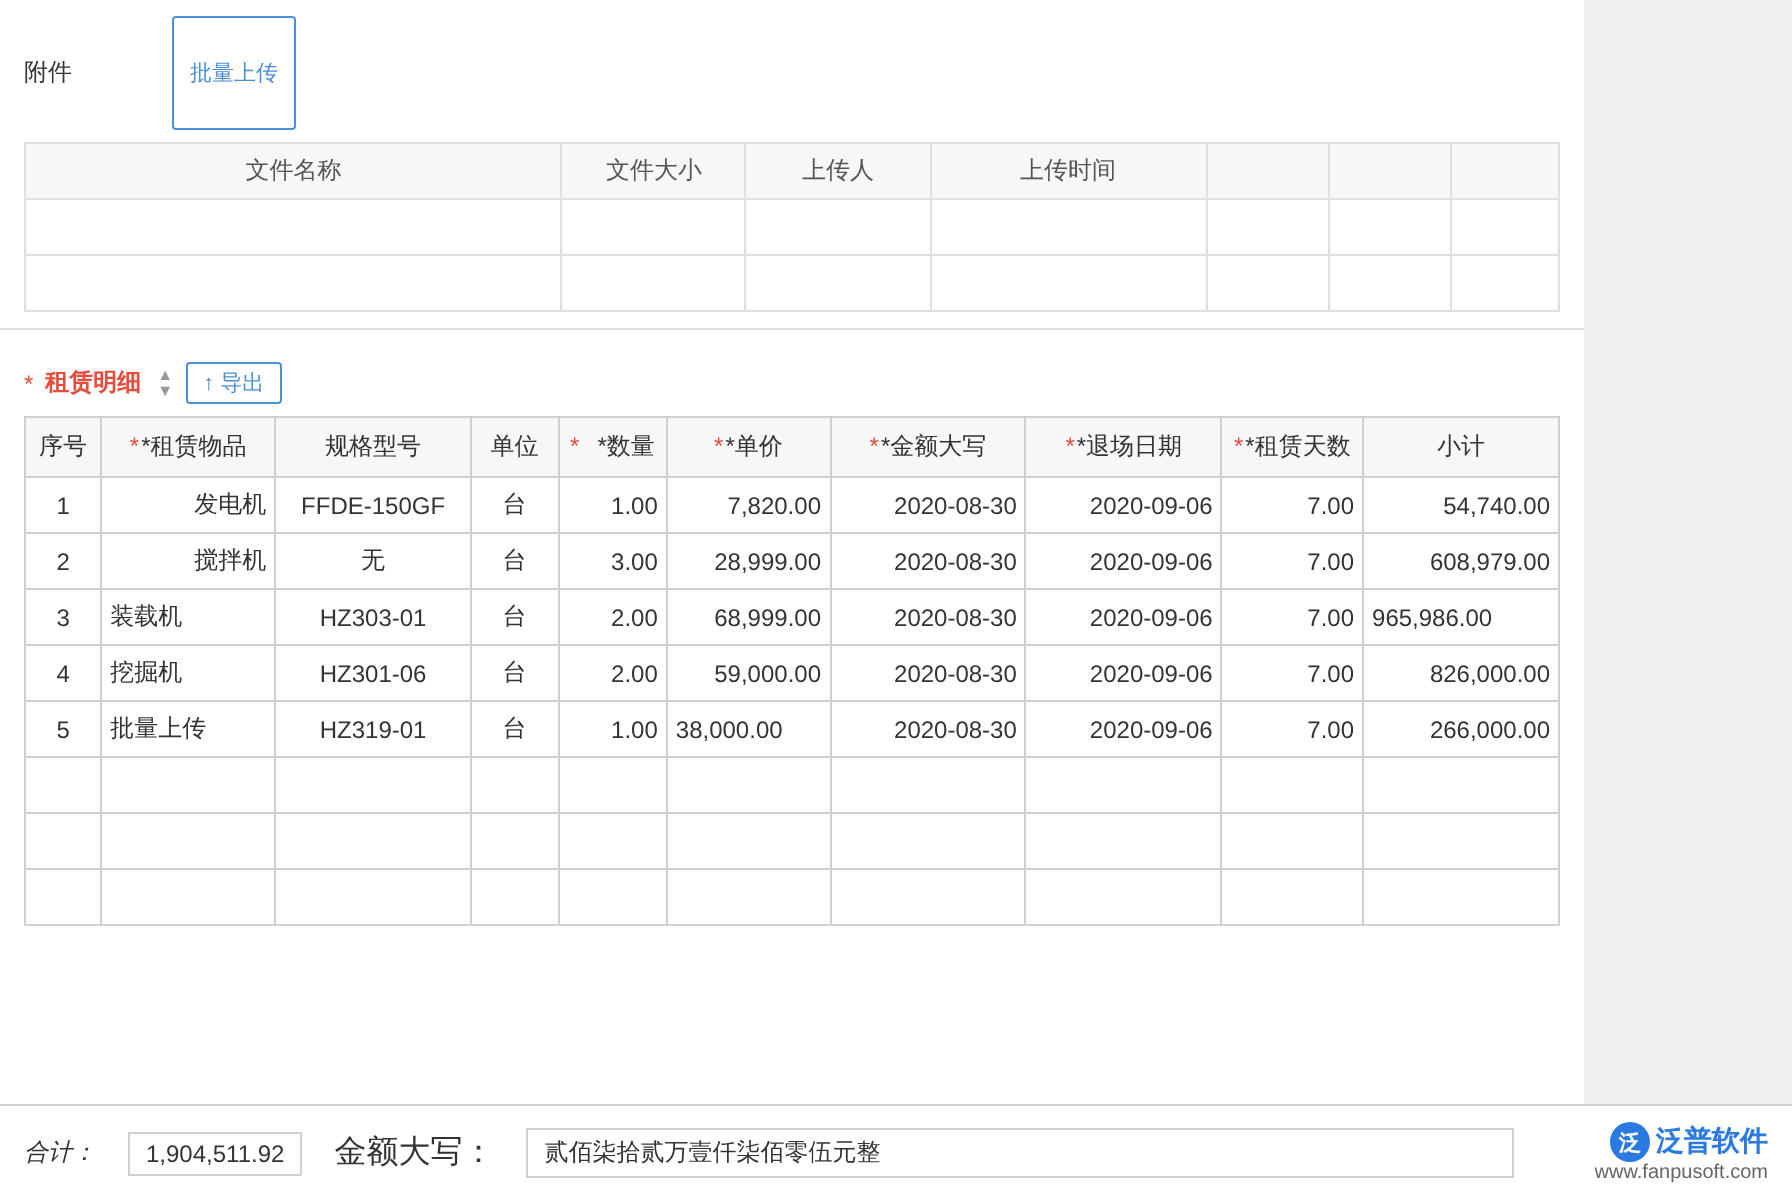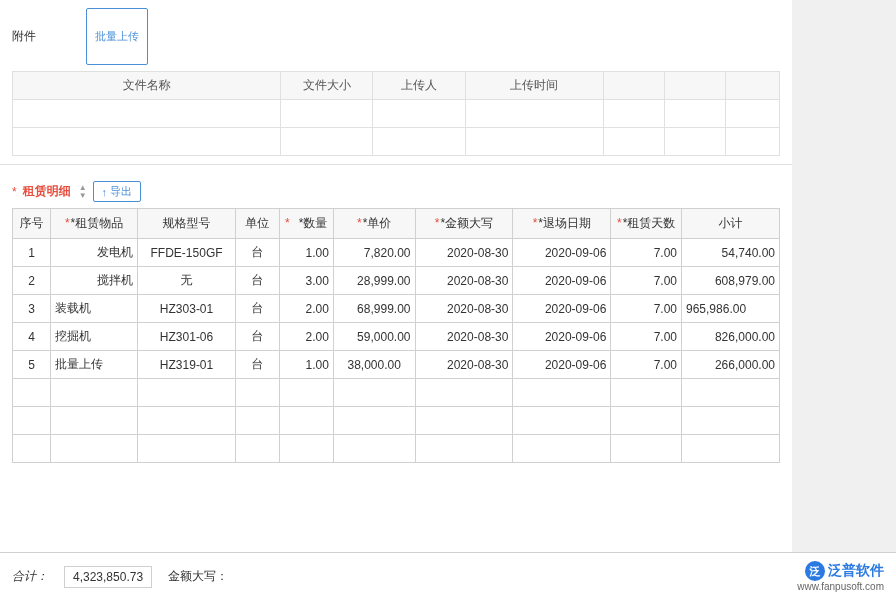--- a/index.html
+++ b/index.html
@@ -149,21 +149,21 @@
       font-style: italic;
     }
     .footer-total-value {
       border: 1px solid #d0d0d0;
       padding: 3px 8px;
       font-size: 12px;
       min-width: 80px;
       background: #fff;
     }
     .footer-amount-label {
-      font-size: 12px;
+      font-size: 16px;
       color: #333;
     }
     .footer-amount-value {
       border: 1px solid #d0d0d0;
       padding: 3px 8px;
       font-size: 12px;
       flex: 1;
       background: #fff;
     }
     .logo-area {
@@ -334,21 +334,21 @@
             <td style="text-align: right;">2020-09-06</td>
             <td style="text-align: right;">7.00</td>
             <td style="text-align: right;">826,000.00</td>
           </tr>
           <tr>
             <td style="text-align: center;">5</td>
             <td style="text-align: left;">批量上传</td>
             <td style="text-align: center;">HZ319-01</td>
             <td style="text-align: center;">台</td>
             <td style="text-align: right;">1.00</td>
-            <td style="text-align: center; margin-top: 48px;">38,000.00</td>
+            <td style="text-align: left; margin-top: 48px;">38,000.00</td>
             <td style="text-align: right;">2020-08-30</td>
             <td style="text-align: right;">2020-09-06</td>
             <td style="text-align: right;">7.00</td>
             <td style="text-align: right;">266,000.00</td>
           </tr>
           <tr style="height: 28px;">
             <td></td>
             <td></td>
             <td></td>
             <td></td>
@@ -383,22 +383,23 @@
             <td></td>
             <td></td>
           </tr>
         </tbody>
     </table>
   </div>
 </div>
 
 <div class="footer-section">
   <span class="footer-total-label">合计：</span>
-  <div class="footer-total-value">4,323,850.73</div>
+  <div class="footer-total-value">1,904,511.92</div>
   <span class="footer-amount-label">金额大写：</span>
+  <div class="footer-amount-value">贰佰柒拾贰万壹仟柒佰零伍元整</div>
   <div class="logo-area">
     <div class="logo-text">
       <div class="logo-icon">泛</div>
       <span>泛普软件</span>
     </div>
     <span class="logo-sub">www.fanpusoft.com</span>
   </div>
 </div>
 
 </body></html>

